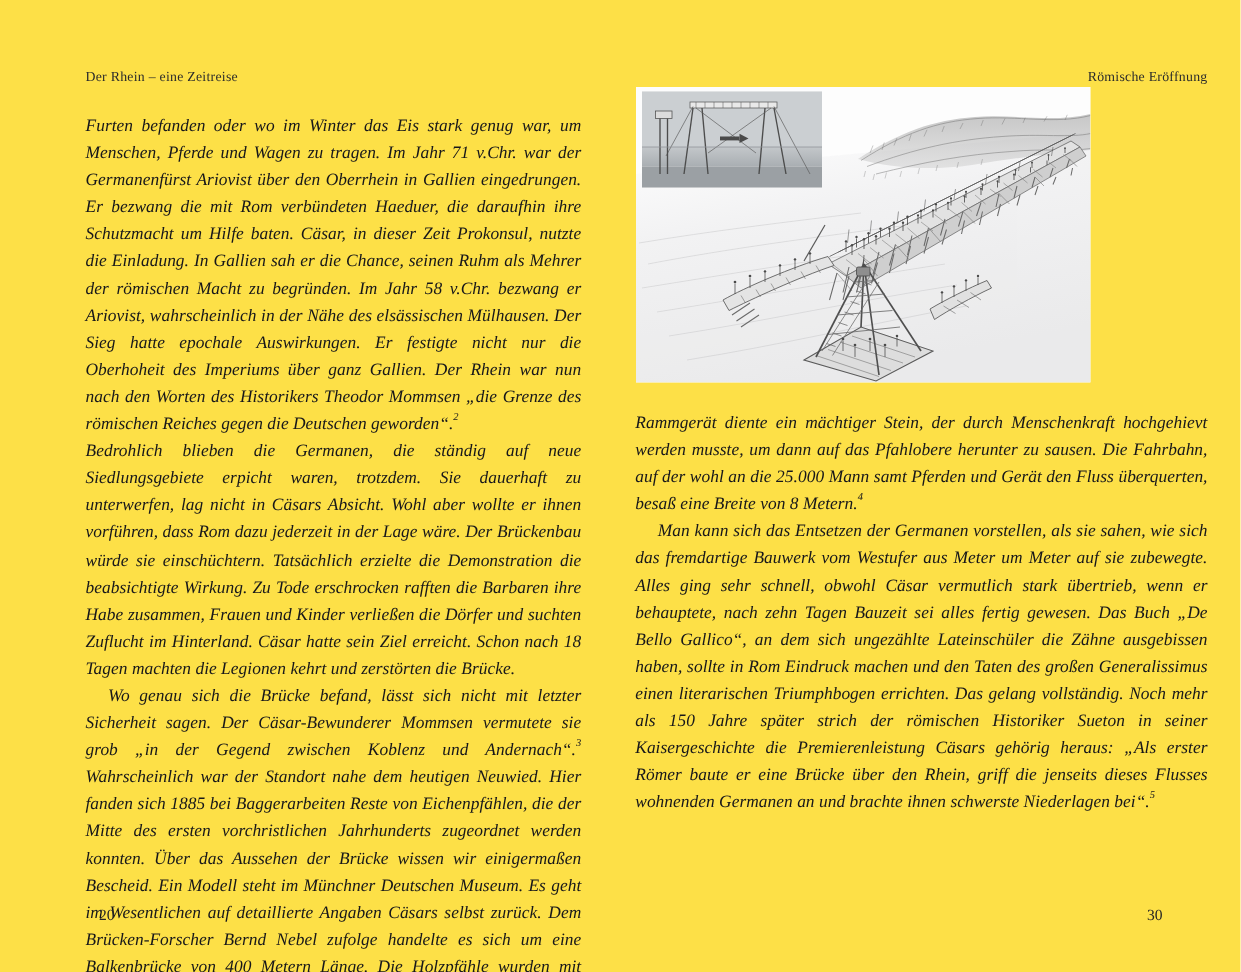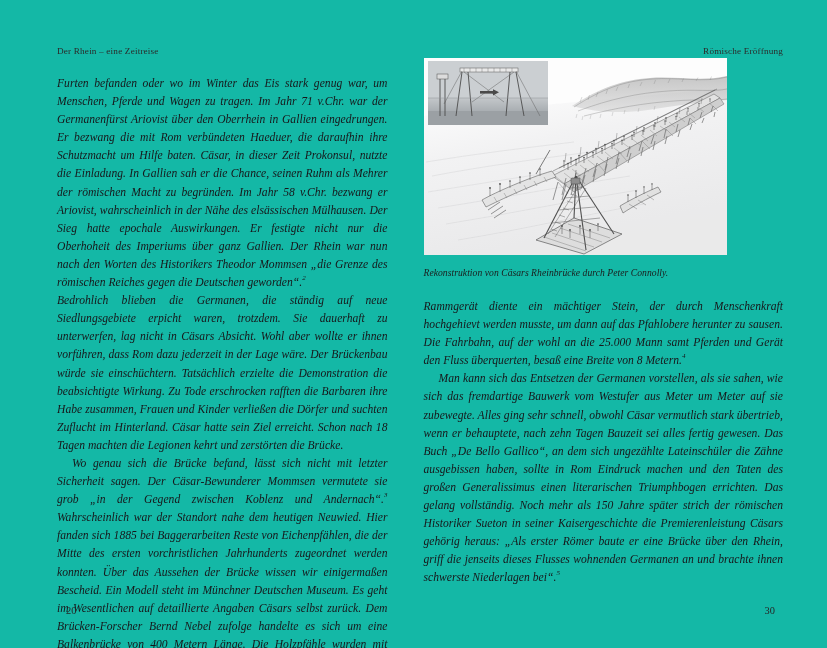--- a/index.html
+++ b/index.html
@@ -12,31 +12,31 @@
     width: 827px;
     height: 648px;
     overflow: hidden;
     font-family: "Liberation Serif", "DejaVu Serif", serif;
     color: #1a1a1a;
   }
   .spread {
     position: relative;
     width: 827px;
     height: 648px;
-    background: #14b8a6;
+    background: #fde047;
     display: flex;
   }
   .page {
     position: relative;
     width: 413.5px;
     height: 648px;
     box-sizing: border-box;
   }
   .page-left  { padding: 44px 26px 30px 57px; }
-  .page-right { padding: 44px 44px 30px 10px; }
+  .page-right { padding: 44px 22px 30px 10px; }
 
   .running-head {
     font-size: 9.2px;
     letter-spacing: 0.18px;
     color: #2b2b2b;
     height: 14px;
     line-height: 14px;
     white-space: nowrap;
   }
   .running-head.left  { text-align: left; }
@@ -378,21 +378,20 @@
             <g fill="#4a4a4a">
               <rect x="56" y="33" width="13" height="2.6"></rect>
               <path d="M69,31.2 L75,34.3 L69,37.4 Z"></path>
             </g>
 
             <path d="M4,40 L124,40" stroke="#8d9296" stroke-width="0.5"></path>
           </g>
         </svg>
       </div>
 
-      <figcaption class="caption">Rekonstruktion von Cäsars Rheinbrücke durch Peter Connolly.</figcaption>
     </figure>
 
     <div class="right-body">
 
       <p class="para" style="text-indent:0"><span>Rammgerät diente ein mächtiger Stein, der durch Menschenkraft hochgehievt werden musste, um dann auf das Pfahlobere herunter zu sausen. Die Fahrbahn, auf der wohl an die 25.000 Mann samt Pferden und Gerät den Fluss überquerten, besaß eine Breite von 8 Metern.</span><sup class="fn">4</sup></p>
 
       <p class="para"><span>Man kann sich das Entsetzen der Germanen vorstellen, als sie sahen, wie sich das fremdartige Bauwerk vom Westufer aus Meter um Meter auf sie zubewegte. Alles ging sehr schnell, obwohl Cäsar vermutlich stark übertrieb, wenn er behauptete, nach zehn Tagen Bauzeit sei alles fertig gewesen. Das Buch „De Bello Gallico“, an dem sich ungezählte Lateinschüler die Zähne ausgebissen haben, sollte in Rom Eindruck machen und den Taten des großen Generalissimus einen literarischen Triumphbogen errichten. Das gelang vollständig. Noch mehr als 150 Jahre später strich der römischen Historiker Sueton in seiner Kaisergeschichte die Premierenleistung Cäsars gehörig heraus: „Als erster Römer baute er eine Brücke über den Rhein, griff die jenseits dieses Flusses wohnenden Germanen an und brachte ihnen schwerste Niederlagen bei“.</span><sup class="fn">5</sup></p>
 
     </div>
 

